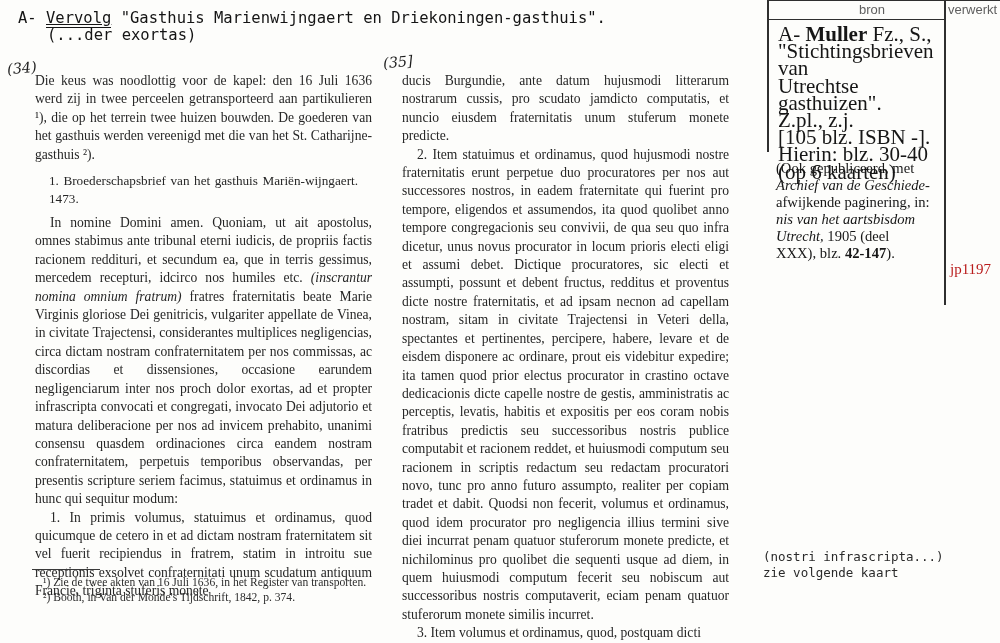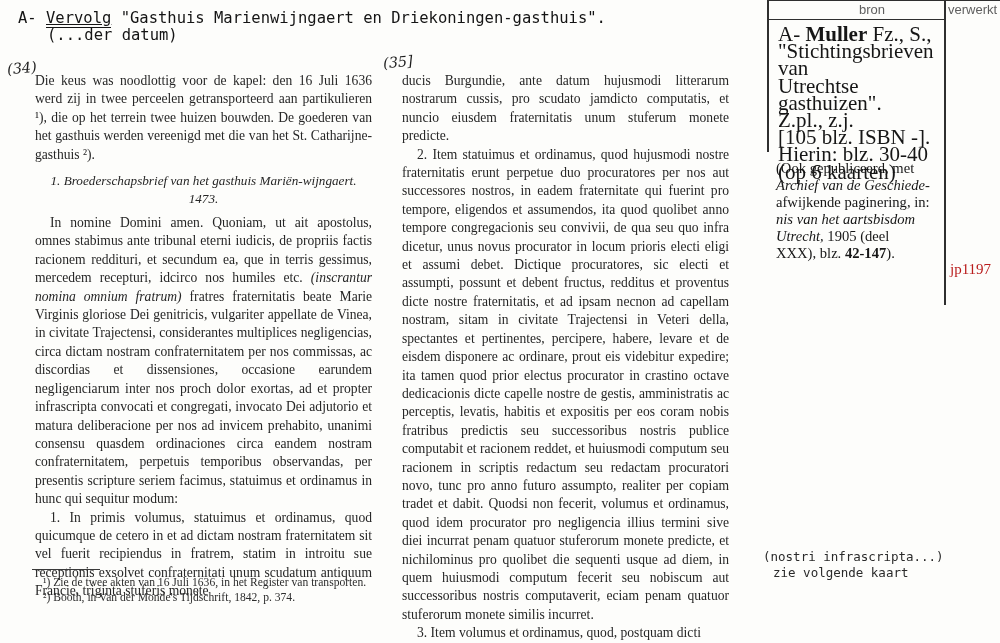--- a/index.html
+++ b/index.html
@@ -16,21 +16,21 @@
   .hand{position:absolute;font-family:"DejaVu Serif",serif;font-style:italic;font-size:14.5px;color:#1d1d1d;transform:rotate(-5deg);}
   #mark-left{left:7px;top:60px;}
   #mark-right{left:383px;top:54px;}
 
   
   .bookcol{position:absolute;top:56px;font-size:13.6px;line-height:18.4px;text-align:justify;color:#262626;margin-top:16px;}
   #col-left{left:35px;width:337px;}
   #col-right{left:402px;width:327px;}
   .para{margin:0;}
   .para.ind{text-indent:15px;}
-  .bheading{font-style:italic;text-align:center;margin:8px 14px 6px 14px;line-height:18px;font-size:13.2px;}
+  .bheading{margin:8px 14px 6px 14px;line-height:18px;font-size:13.2px;}
 
   
   #fn-rule{position:absolute;left:32px;top:569px;width:68px;height:1.4px;background:#3a3a3a;}
   #footnotes{position:absolute;left:30px;top:575px;width:348px;font-size:11.6px;line-height:15px;color:#2c2c2c;text-align:justify;}
   #footnotes div{text-indent:13px;}
 
   
   .rule{position:absolute;background:#2f2f2f;}
   #sb-top{left:768px;top:0;width:232px;height:1.3px;}
   #sb-left{left:767px;top:0;width:1.6px;height:152px;}
@@ -39,30 +39,30 @@
 
   .colhead{position:absolute;top:2px;font-family:"Liberation Sans",sans-serif;font-size:13px;color:#5f5f5f;}
   #head-bron{left:768px;width:208px;text-align:center;}
   #head-verwerkt{left:948px;}
 
   #source-entry{position:absolute;left:778px;top:26px;width:168px;font-size:21px;line-height:17.2px;color:#161616;}
   #pub-note{position:absolute;left:776px;top:160px;width:170px;font-size:14.6px;line-height:16.9px;color:#161616;}
   #card-code{position:absolute;left:950px;top:261px;font-size:15px;color:#b91c1c;}
 
   #cont-note{position:absolute;left:763px;top:549px;font-size:12.5px;line-height:15.5px;color:#2a2a2a;}
-  #cont-note .l2{margin-left:10px;}
+  #cont-note .l2{}
 </style>
 </head>
 <body>
 
 <div id="card">
 
   <div id="scan-header" class="tw">
     <div class="l1 u-seg"><span>A- </span><span style="text-decoration: underline;">Vervolg</span><span> "Gasthuis Marienwijngaert en Driekoningen-gasthuis".</span></div>
-    <div class="l2">(...der datum)</div>
+    <div class="l2">(...der exortas)</div>
   </div>
 
   <div id="mark-left" class="hand">(34)</div>
   <div id="mark-right" class="hand">(35]</div>
 
   <div id="col-left" class="bookcol">
     <p class="para">Die keus was noodlottig voor de kapel: den 16 Juli 1636 werd zij in twee perceelen getransporteerd aan partikulieren ¹), die op het terrein twee huizen bouwden. De goederen van het gasthuis werden vereenigd met die van het St. Catharijne-gasthuis ²).</p>
     <div class="bheading">1. Broederschapsbrief van het gasthuis Mariën-wijngaert.  1473.</div>
     <p class="para ind"><span>In nomine Domini amen. Quoniam, ut ait apostolus, omnes stabimus ante tribunal eterni iudicis, de propriis factis racionem reddituri, et secundum ea, que in terris gessimus, mercedem recepturi, idcirco nos humiles etc. </span><span style="font-style: italic;">(inscrantur nomina omnium fratrum)</span><span> fratres fraternitatis beate Marie Virginis gloriose Dei genitricis, vulgariter appellate de Vinea, in civitate Trajectensi, considerantes multiplices negligencias, circa dictam nostram confraternitatem per nos commissas, ac discordias et dissensiones, occasione earundem negligenciarum inter nos proch dolor exortas, ad et propter infrascripta convocati et congregati, invocato Dei adjutorio et matura deliberacione per nos ad invicem prehabito, unanimi consensu quasdem ordinaciones circa eandem nostram confraternitatem, perpetuis temporibus observandas, per presentis scripture seriem facimus, statuimus et ordinamus in hunc qui sequitur modum:</span></p>
     <p class="para ind">1. In primis volumus, statuimus et ordinamus, quod quicumque de cetero in et ad dictam nostram fraternitatem sit vel fuerit recipiendus in fratrem, statim in introitu sue receptionis exsolvet confraternitati unum scudatum antiquum Francie, triginta stuferis monete</p>

